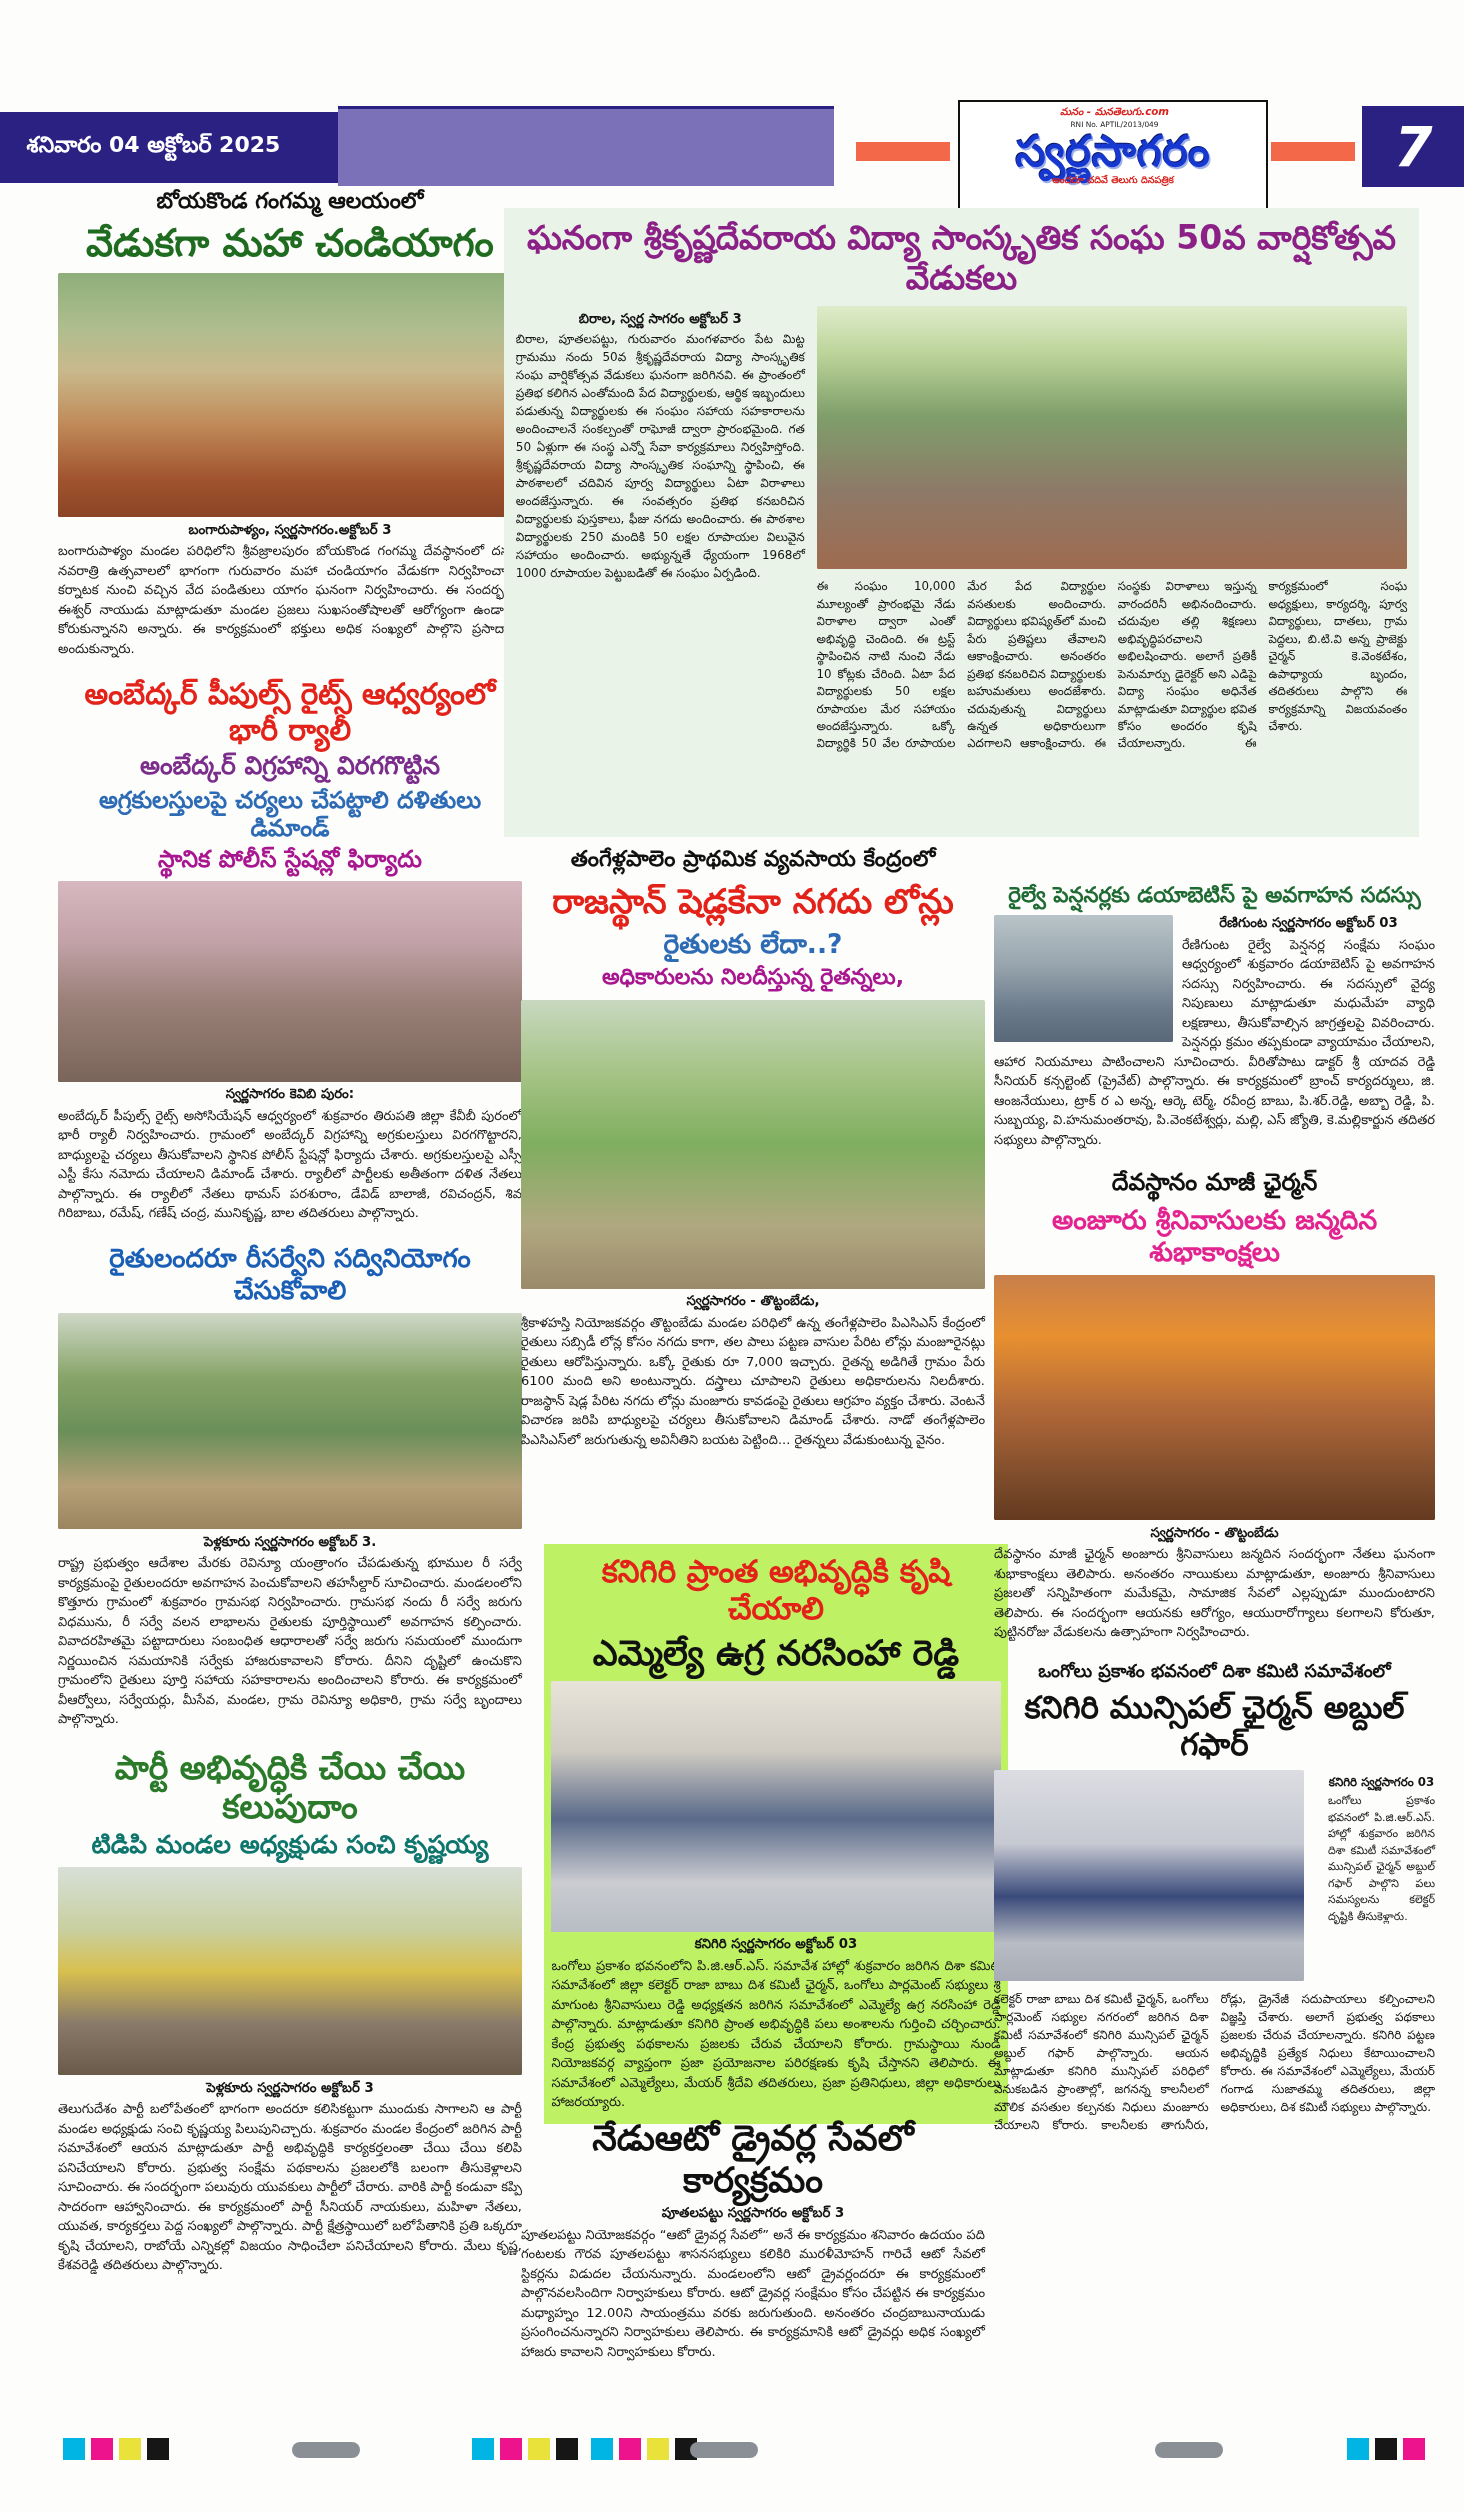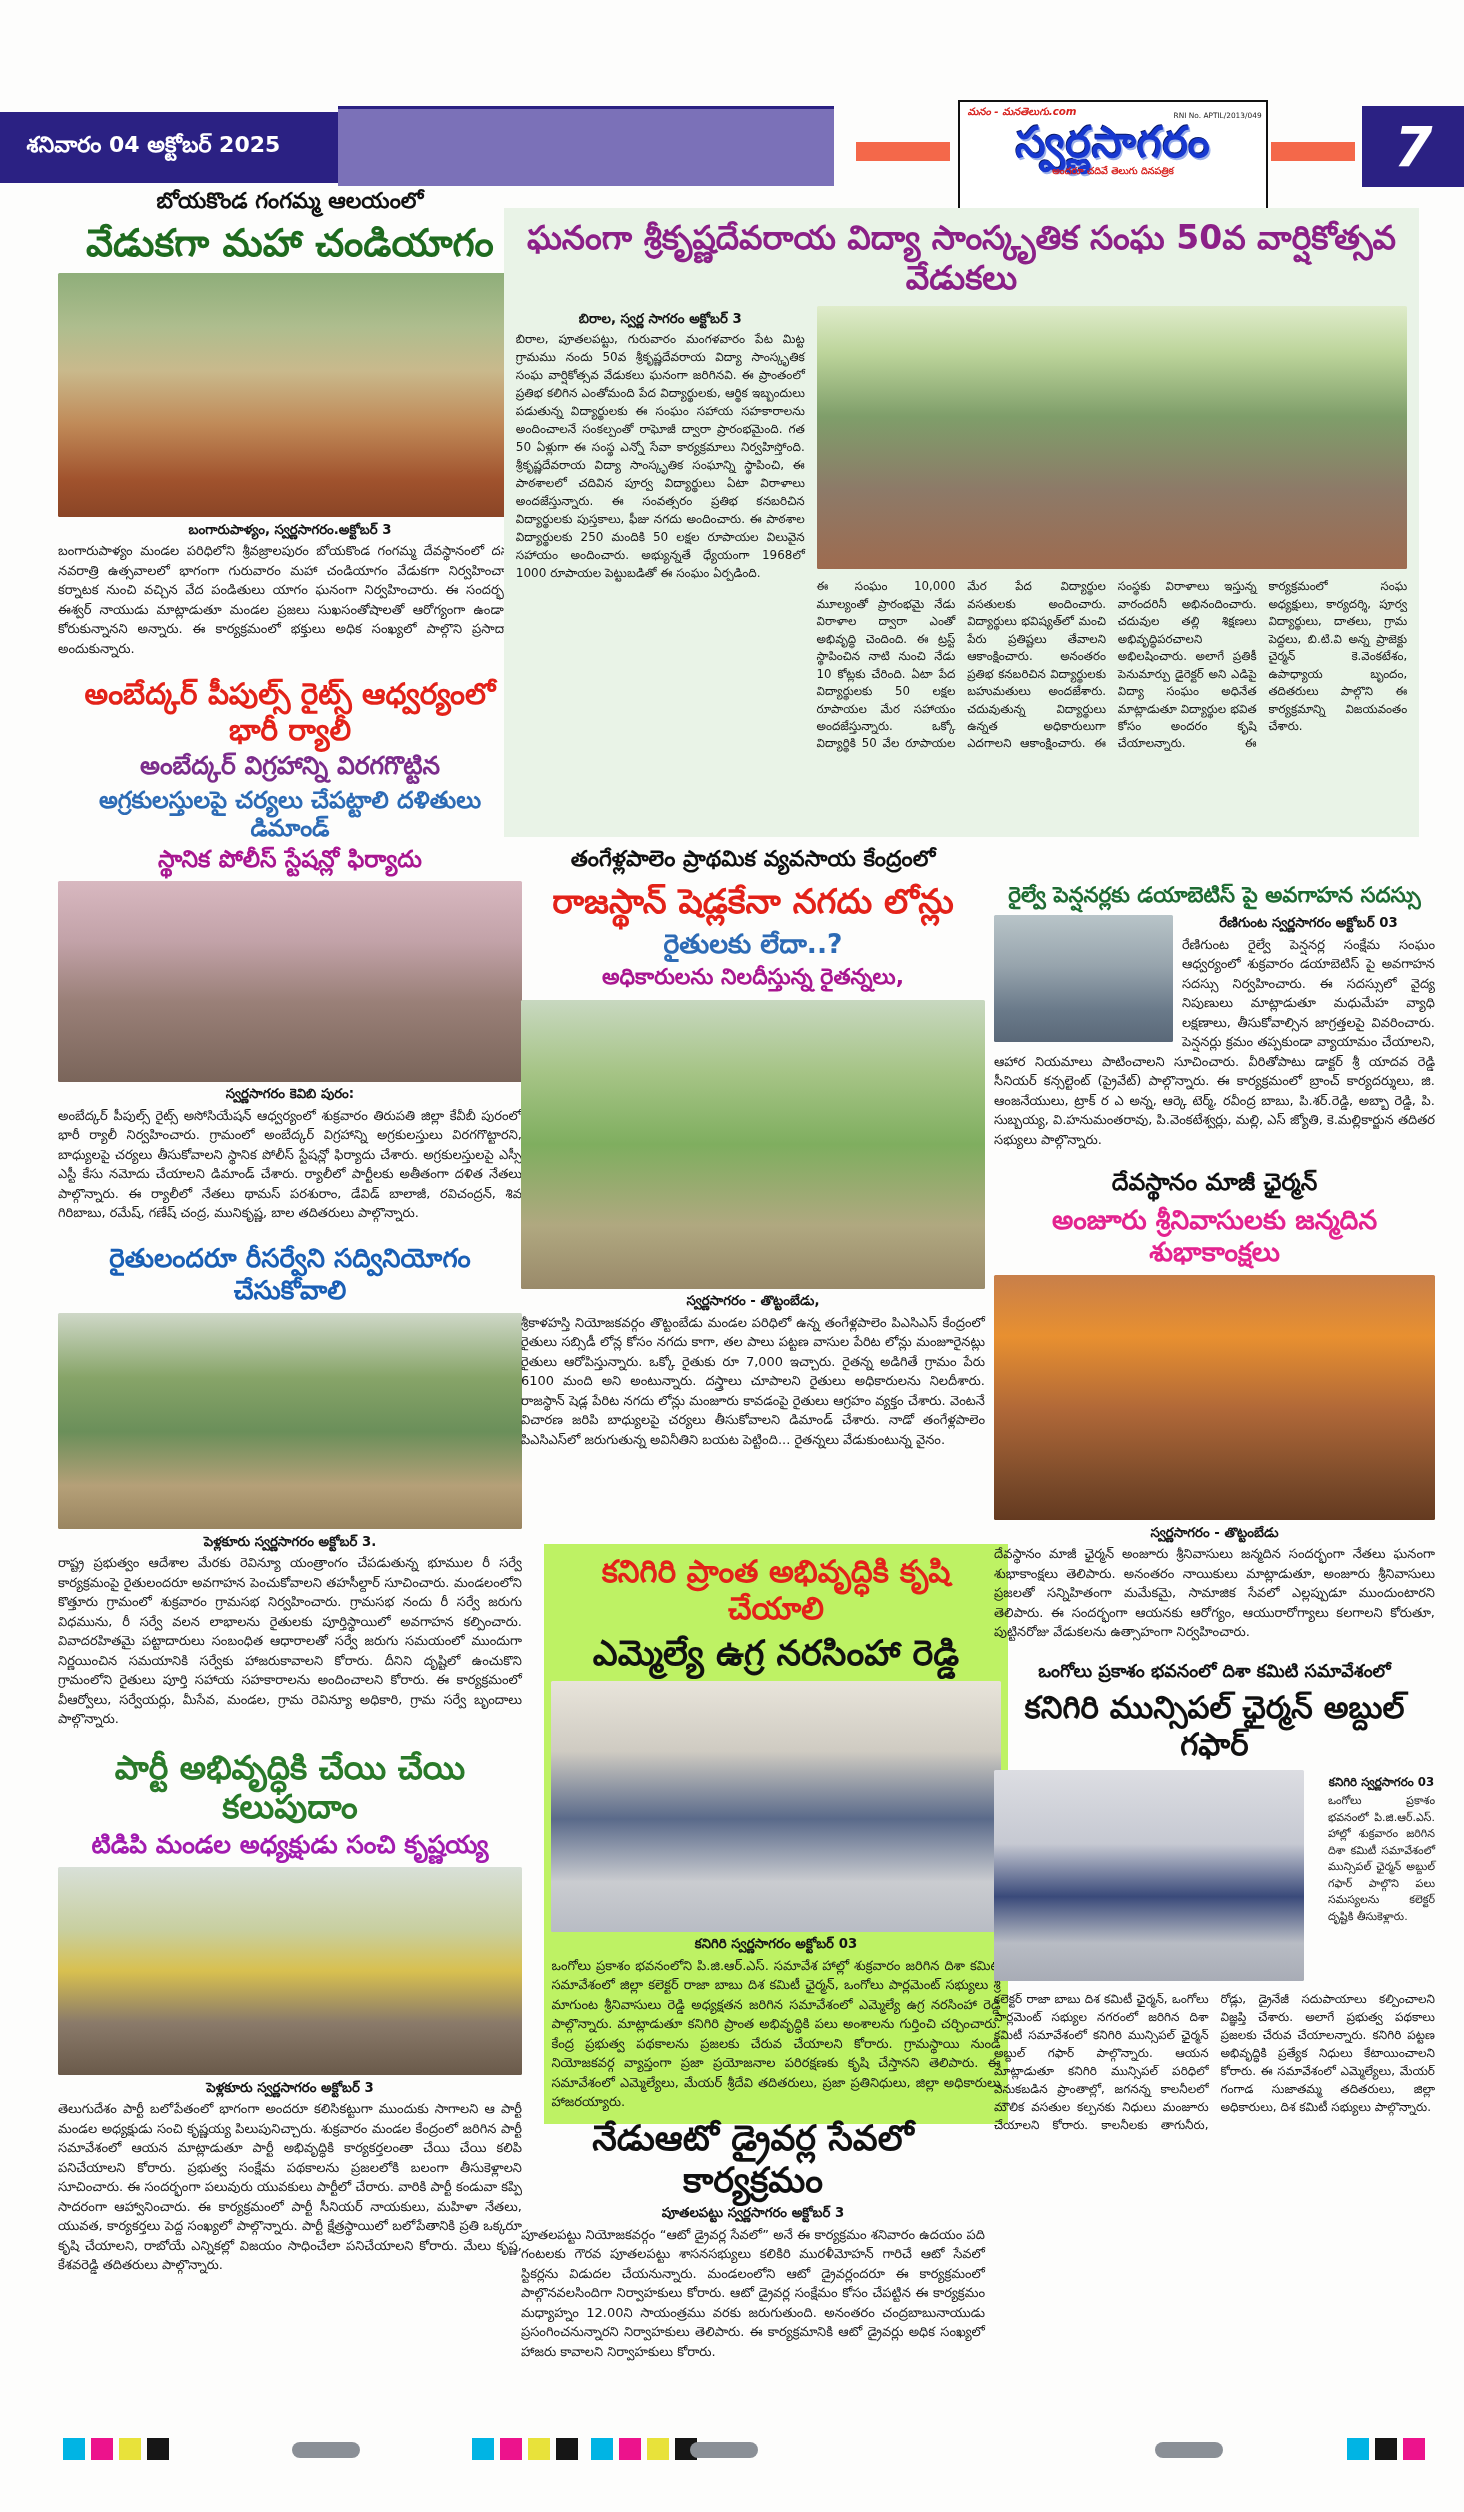--- a/index.html
+++ b/index.html
@@ -8,21 +8,21 @@
   
   .topbar{position:absolute;left:0;top:112px;width:100%;height:71px;}
   .date-box{position:absolute;left:0;top:0;width:338px;height:71px;background:#2b2183;color:#fff;
             display:flex;align-items:center;padding-left:26.6px;box-sizing:border-box;font-size:22px;font-weight:bold;}
   .purple-block{position:absolute;left:338px;top:-5.9px;width:496px;height:77px;background:#7b71b8;border-top:3px solid #2b2183;}
   .dash{position:absolute;top:29.5px;height:19px;background:#f4684a;}
   .dash-left{left:856px;width:94px;}
   .dash-right{left:1271px;width:84px;}
   .masthead-box{position:absolute;left:958px;top:-11.8px;width:310px;height:126px;background:#fff;
                 border:2.2px solid #111;box-sizing:border-box;text-align:center;overflow:hidden;}
-  .mast-top{display:flex;justify-content:space-between;align-items:flex-end;padding:3px 4.4px 0 7.4px;}
+  .mast-top{display:flex;justify-content:space-between;align-items:center;padding:3px 4.4px 0 7.4px;flex-direction:column;}
   .mast-tagline{color:#d8231f;font-size:10.3px;font-style:italic;font-weight:bold;}
   .mast-rni{color:#222;font-size:7.4px;}
   .mast-title{font-size:43px;font-weight:bold;color:#1738d0;line-height:1.05;letter-spacing:0.7px;
               text-shadow:1.5px 1.5px 0 #9db0e8,-0.7px -0.7px 0 #0a1a66;}
   .mast-bottom{color:#d8231f;font-size:9.6px;font-weight:bold;}
   .pageno-box{position:absolute;left:1362px;top:-5.9px;width:103px;height:81px;background:#2b2183;color:#fff;
               font-size:55px;font-weight:bold;font-style:italic;display:flex;align-items:center;justify-content:center;}
   
   .kicker{text-align:center;font-weight:bold;color:#111;}
   .dateline{text-align:center;font-weight:bold;font-size:13.3px;margin:4.4px 0 1.5px 0;}
@@ -36,21 +36,21 @@
   .a-head{font-size:38px;color:#1f6b1f;margin:1.5px 0 7.4px 0;}
   .ph-a{height:244px;background:linear-gradient(180deg,#8fae7a 0%,#aebd8e 22%,#c9b98c 40%,#c08a58 62%,#a0522d 85%,#8a4526 100%);}
   .b-head{font-size:29.5px;color:#e32219;margin-top:19px;}
   .b-sub1{font-size:25px;color:#7b2d8b;margin-top:3px;}
   .b-sub2{font-size:23.6px;color:#2d6bb5;margin-top:4.4px;}
   .b-sub3{font-size:23.6px;color:#a81690;margin-top:3px;margin-bottom:7.4px;}
   .ph-b{height:201px;background:linear-gradient(180deg,#d8b8c0 0%,#c2a2a8 30%,#9a8078 60%,#7a655a 100%);}
   .c-head{font-size:26px;color:#1a5fb5;margin-top:20.7px;margin-bottom:7.4px;}
   .ph-c{height:216px;background:linear-gradient(180deg,#cfd8c8 0%,#87a468 30%,#6b8f5a 55%,#b5a078 80%,#9a8560 100%);}
   .d-head{font-size:33px;color:#2a7a2a;margin-top:19px;}
-  .d-sub{font-size:25px;color:#a21caf;margin:3px 0 7.4px 0;}
+  .d-sub{font-size:25px;color:#0f766e;margin:3px 0 7.4px 0;}
   .ph-d{height:208px;background:linear-gradient(180deg,#d8e0d8 0%,#c8cfa0 30%,#d8c050 50%,#8a7a6a 75%,#6a5a4a 100%);}
   
   .art-e{position:absolute;left:504px;top:208px;width:915px;height:629px;background:#e9f3e7;
          padding:7.4px 11.8px;box-sizing:border-box;}
   .e-head{font-size:33px;color:#8b2087;margin:3px 0 8.9px 0;}
   .e-row{display:flex;gap:11.8px;}
   .e-left{width:289px;flex:0 0 289px;}
   .e-left .body-text{font-size:12px;}
   .e-right{flex:1;min-width:0;}
   .ph-e{height:263px;background:linear-gradient(180deg,#dfeccb 0%,#bcd49a 18%,#7f9e6a 42%,#8d7a68 70%,#9e6b4f 100%);}

